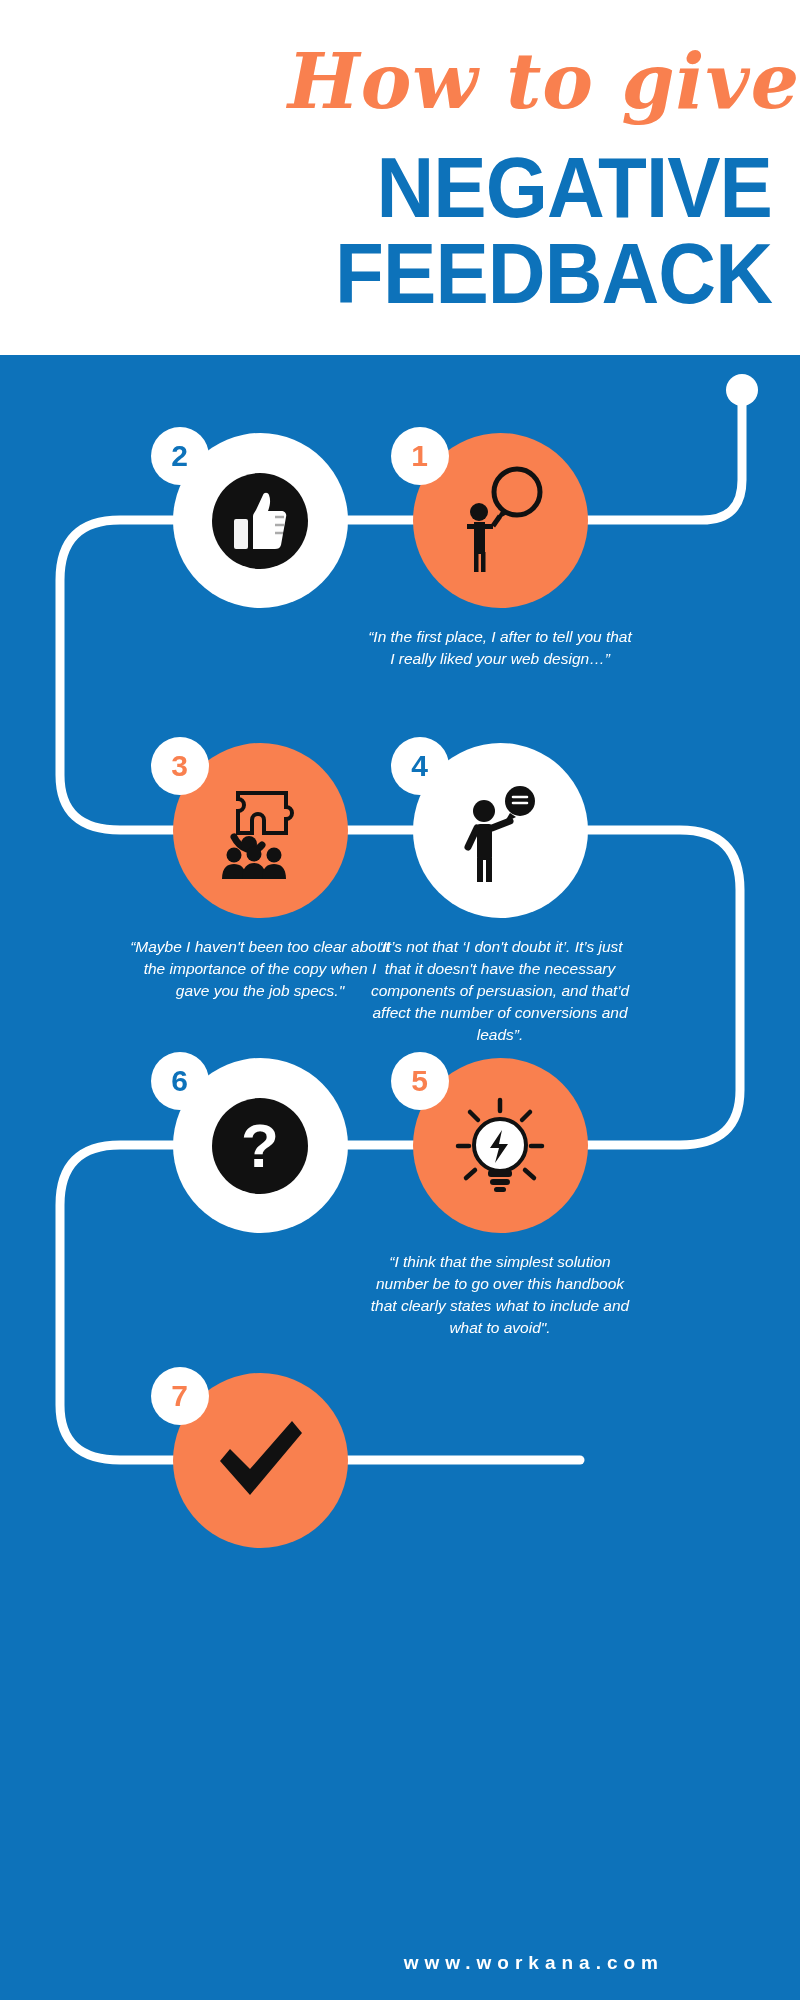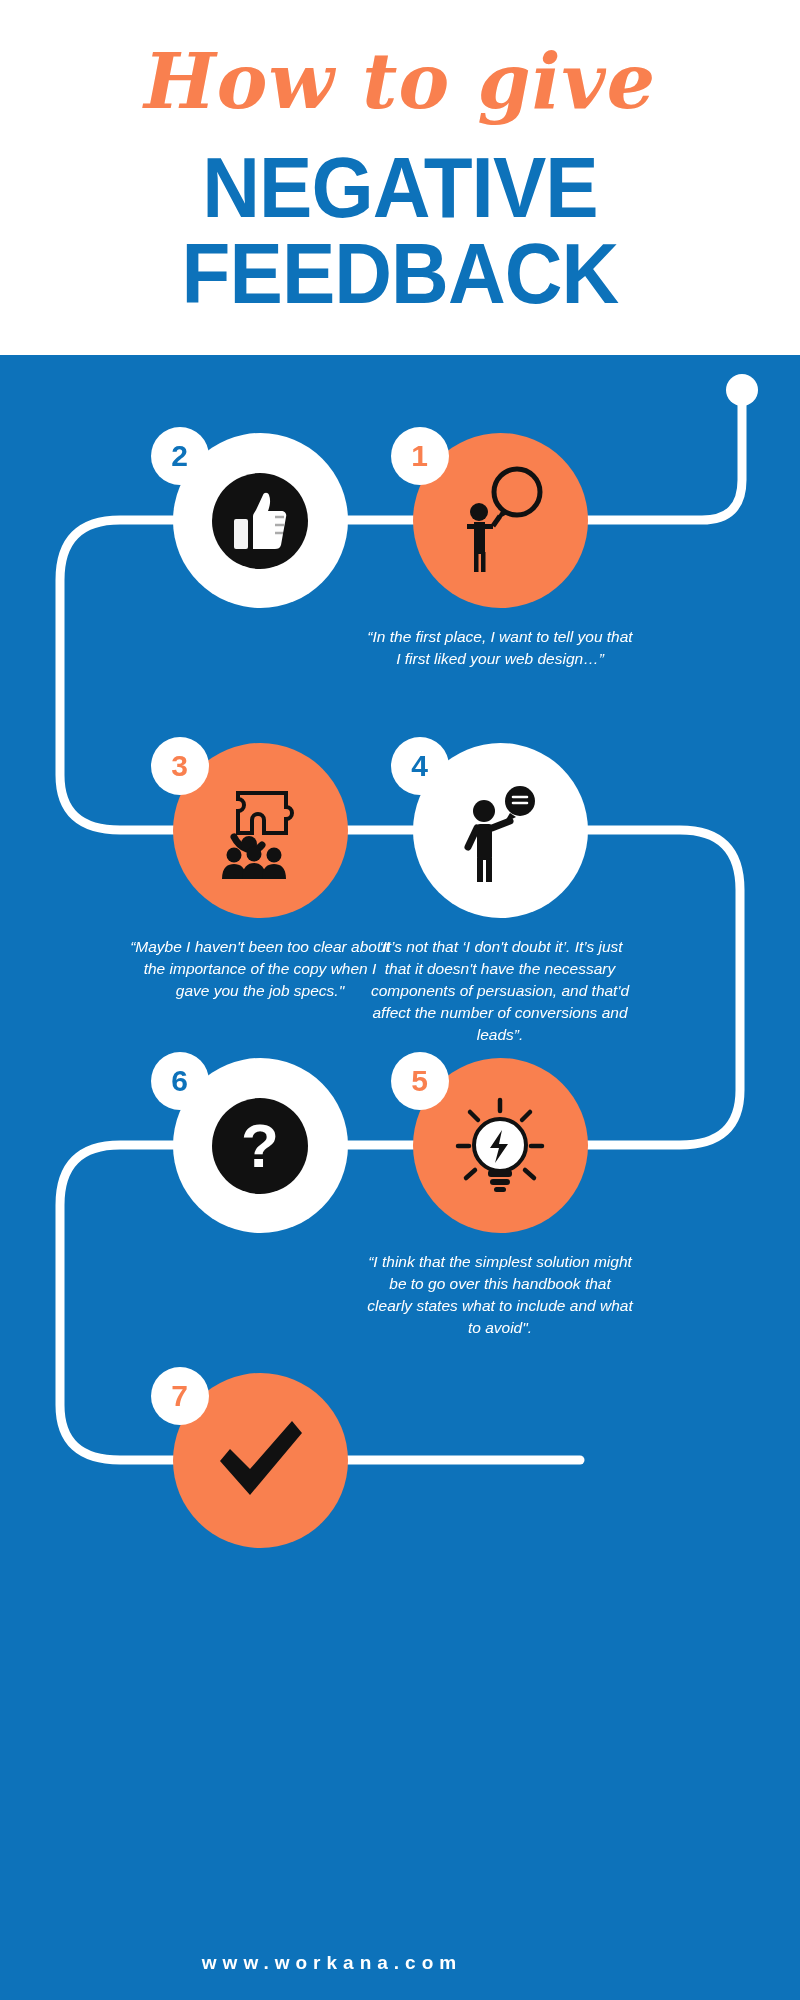--- a/index.html
+++ b/index.html
@@ -10,21 +10,21 @@
     background: #ffffff;
     font-family: "Liberation Sans", sans-serif;
     overflow: hidden;
     position: relative;
   }
 
   
   .header {
     height: 432px;
     background: #ffffff;
-    text-align: center;
+    text-align: right;
     position: relative;
   }
   .title-script {
     font-family: "DejaVu Serif", serif;
     font-style: italic;
     font-weight: bold;
     font-size: 76px;
     color: #f9804f;
     letter-spacing: 1px;
     padding-top: 42px;
@@ -112,21 +112,21 @@
     line-height: 1.42;
     padding: 0 6px;
   }
 
   
   .footer {
     position: absolute;
     bottom: 26px;
     left: 0;
     width: 664px;
-    text-align: center;
+    text-align: right;
     color: #ffffff;
     font-family: "Liberation Sans", sans-serif;
     font-weight: bold;
     font-size: 19px;
     letter-spacing: 6px;
   }
 
   .icon-svg { display: block; }
 </style>
 </head>
@@ -171,21 +171,21 @@
           <path d="M58 42 L50 55 L62 48 Z" fill="#111111"></path>
           <circle cx="34" cy="46" r="9" fill="#111111"></circle>
           <rect x="29" y="56" width="11" height="32" fill="#111111"></rect>
           <rect x="22" y="58" width="26" height="5" fill="#111111"></rect>
           <path d="M48 60 L55 50" stroke="#111111" stroke-width="5" fill="none"></path>
           <rect x="29" y="86" width="4.5" height="20" fill="#111111"></rect>
           <rect x="36" y="86" width="4.5" height="20" fill="#111111"></rect>
         </svg>
       </div>
     </div>
-    <div class="caption">“In the first place, I want to tell you that I first liked your web design…”</div>
+    <div class="caption">“In the first place, I after to tell you that I really liked your web design…”</div>
   </div>
 
   <div class="step" style="left:120px; top:78px;">
     <div class="bubble-wrap">
       <div class="badge blue">2</div>
       <div class="bubble white">
         <svg class="icon-svg" width="118" height="118" viewBox="0 0 118 118">
           <circle cx="59" cy="59" r="48" fill="#111111"></circle>
           <rect x="33" y="57" width="14" height="30" rx="2" fill="#f3f3f3"></rect>
           <path d="M52 87 L52 54 C52 52 54 50 55 48 L62 33 C63 30 67 30 68 33 C70 38 69 44 67 49 L80 49 C84 49 86 52 85 55 L80 83 C79 86 77 87 74 87 Z" fill="#ffffff"></path>
@@ -257,21 +257,21 @@
             <path d="M90 88 l-9 -8"></path>
           </g>
           <circle cx="56" cy="55" r="26" fill="#ffffff" stroke="#111111" stroke-width="4"></circle>
           <path d="M58 40 L46 58 h9 l-4 15 13 -19 h-9 Z" fill="#111111"></path>
           <rect x="44" y="80" width="24" height="7" rx="3" fill="#111111"></rect>
           <rect x="46" y="89" width="20" height="6" rx="3" fill="#111111"></rect>
           <rect x="50" y="97" width="12" height="5" rx="2.5" fill="#111111"></rect>
         </svg>
       </div>
     </div>
-    <div class="caption">“I think that the simplest solution might be to go over this handbook that clearly states what to include and what to avoid".</div>
+    <div class="caption">“I think that the simplest solution number be to go over this handbook that clearly states what to include and what to avoid".</div>
   </div>
 
   <div class="step" style="left:120px; top:703px;">
     <div class="bubble-wrap">
       <div class="badge blue">6</div>
       <div class="bubble white">
         <svg class="icon-svg" width="118" height="118" viewBox="0 0 118 118">
           <circle cx="59" cy="59" r="48" fill="#111111"></circle>
           <text x="59" y="80" font-family="'Liberation Sans', sans-serif" font-size="62" font-weight="bold" fill="#ffffff" text-anchor="middle">?</text>
         </svg>

